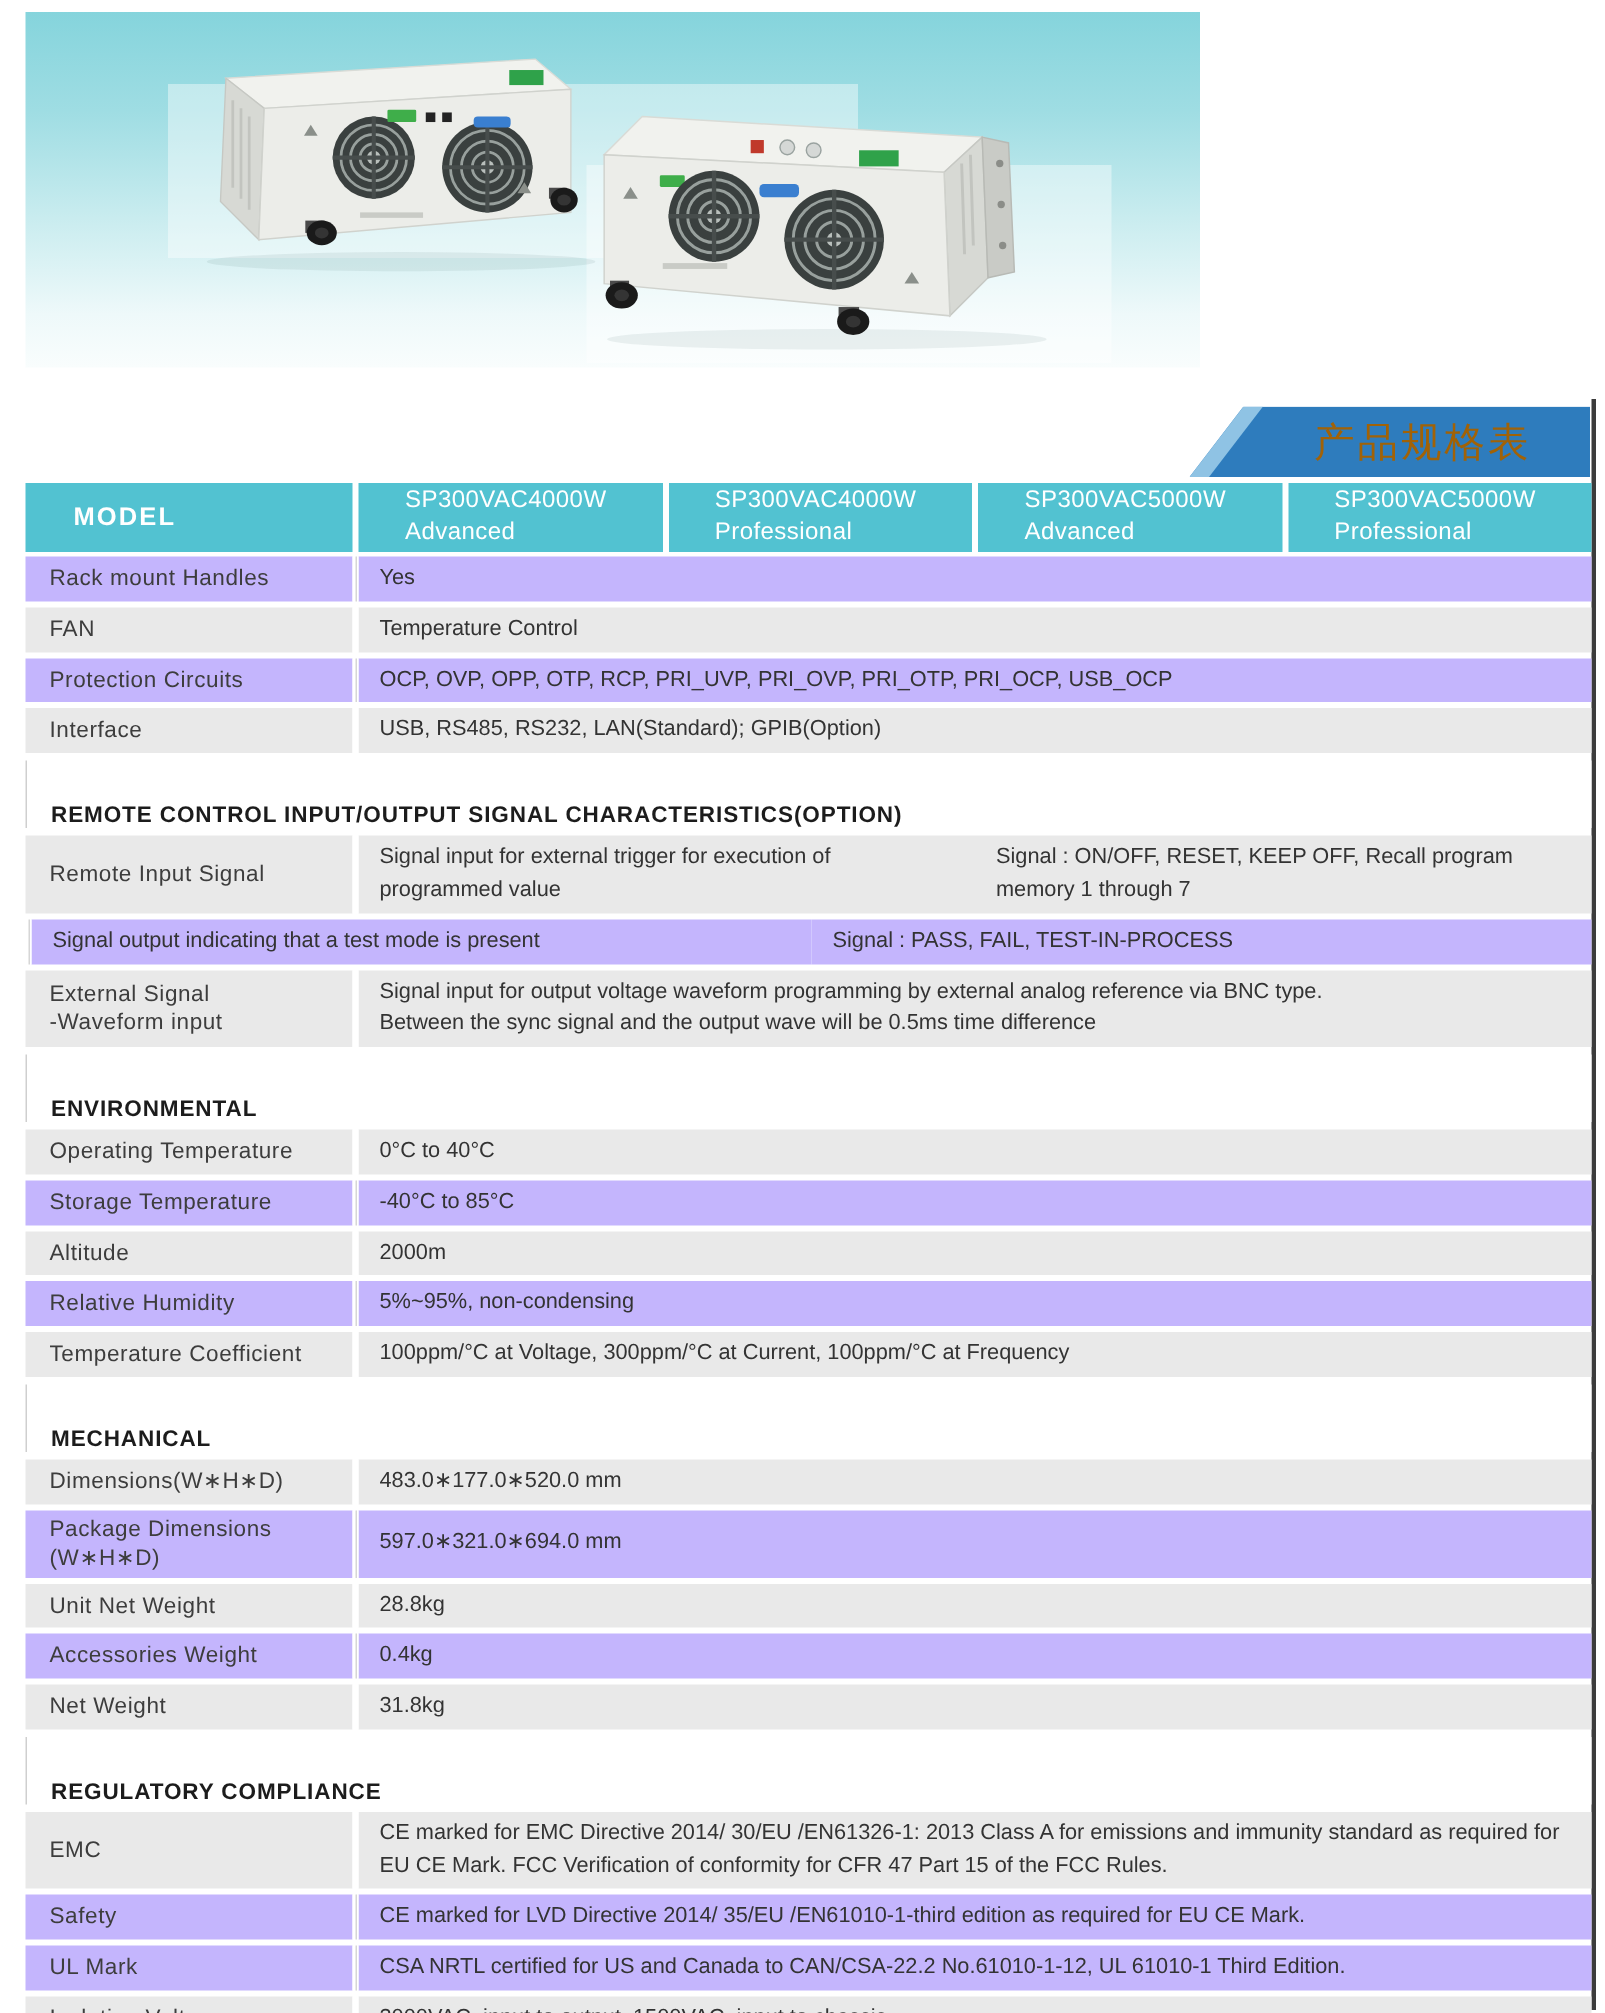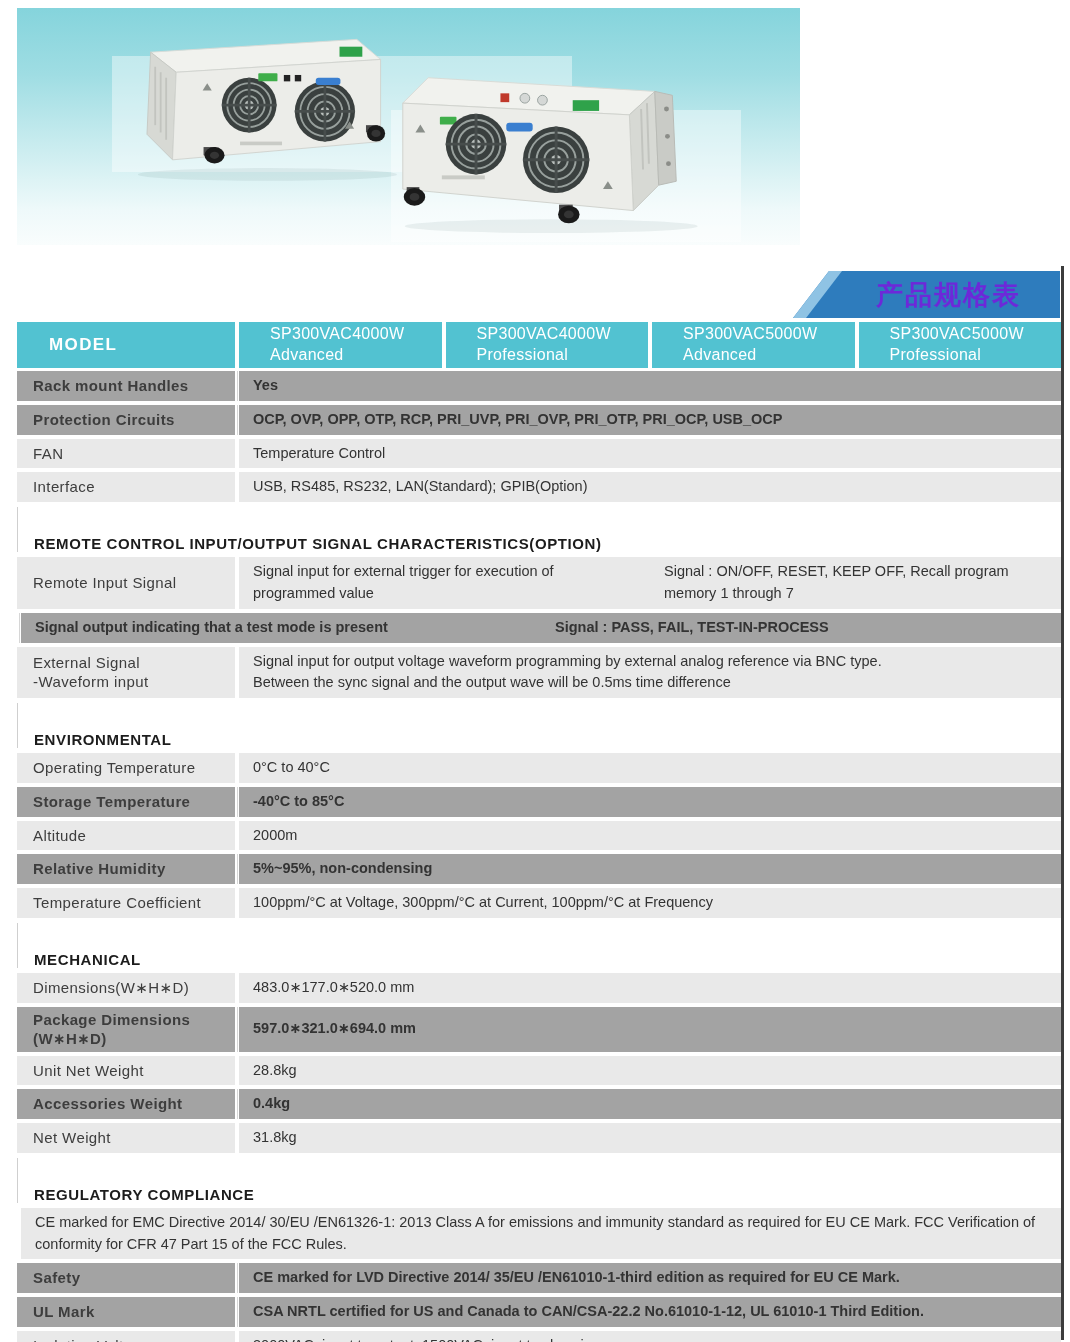--- a/index.html
+++ b/index.html
@@ -13,41 +13,41 @@
   .backdrop.b2{left:374px;top:102px;width:350px;height:132px;}
   .hero svg{position:absolute;}
 
   
   .banner{position:absolute;left:793px;top:271px;width:267px;height:47px;}
   .banner .shape{position:absolute;inset:0;background:#2e7cbd;
         clip-path:polygon(36px 0,100% 0,100% 100%,0 100%);}
   .banner .accent{position:absolute;inset:0;background:#8fc3e4;
         clip-path:polygon(36px 0,49px 0,13px 100%,0 100%);}
   .banner .txt{position:absolute;inset:0;display:flex;align-items:center;justify-content:center;
-        padding-left:44px;color:#6d28d9;font-size:27px;font-weight:bold;letter-spacing:2px;}
+        padding-left:44px;color:#a16207;font-size:27px;font-weight:normal;letter-spacing:2px;}
 
   
   .side-border{position:absolute;left:1061px;top:266px;width:3px;height:1074px;background:#3c3c3c;}
 
   
   .spec-table{position:absolute;left:17px;top:322px;width:1044px;}
   .thead{display:grid;grid-template-columns:218px 1fr 1fr 1fr 1fr;gap:4px;height:46px;margin-bottom:3px;}
   .hcell{background:#52c2d1;color:#fff;display:flex;align-items:center;padding-left:16px;box-sizing:border-box;}
   .hcell.modelname{font-weight:bold;font-size:17px;letter-spacing:1.4px;padding-left:32px;}
   .hcell.model{font-size:16px;line-height:1.3;white-space:pre-line;letter-spacing:.3px;padding-left:31px;}
 
   .trow{display:flex;margin-bottom:4px;}
   .cell{box-sizing:border-box;}
   .label{flex:0 0 218px;display:flex;align-items:center;padding:3px 6px 3px 16px;
          font-size:15px;color:#3d3d3d;letter-spacing:.4px;line-height:1.3;white-space:pre-line;}
   .value{flex:1;display:flex;align-items:center;padding:4px 14px;
          font-size:14.5px;color:#333;line-height:1.5;white-space:pre-line;}
   .spec .cell{min-height:28px;}
   .gray .cell{background:#e9e9e9;}
-  .white .cell{background:#a3a3a3;font-weight:bold;}
+  .white .cell{background:#c4b5fd;}
   .vgap{flex:0 0 4px;background:#fff;position:relative;}
   .white>.vgap::after{content:"";position:absolute;top:0;bottom:0;left:1.5px;width:1px;background:#d6d6d6;}
   .stack{flex:1;display:flex;flex-direction:row;}
   .stack .sub{min-height:30px;}
   .hgap{height:3px;position:relative;background:#fff;}
   .group.gray .hgap{background:#fff;}
   .group.white .hgap::after{content:"";position:absolute;left:0;right:0;top:1px;height:1px;background:#d9d9d9;}
   .section{background:#fff;border-left:1px solid #cfcfcf;min-height:25px;align-items:center;margin:5px 0 5px;}
   .sec-label{font-weight:bold;font-size:15px;color:#1c1c1c;letter-spacing:.6px;padding-left:16px;margin-top:28px;}
 </style>
@@ -170,29 +170,29 @@
 Advanced</div>
       <div class="hcell model">SP300VAC5000W
 Professional</div>
     </div>
   <div>
       <div class="trow spec white">
         <div class="cell label">Rack mount Handles</div>
         <div class="vgap"></div>
         <div class="cell value">Yes</div>
       </div>
+      <div class="trow spec gray">
+        <div class="cell label">FAN</div>
+        <div class="vgap"></div>
+        <div class="cell value">Temperature Control</div>
+      </div>
       <div class="trow spec white">
         <div class="cell label">Protection Circuits</div>
         <div class="vgap"></div>
         <div class="cell value">OCP, OVP, OPP, OTP, RCP, PRI_UVP, PRI_OVP, PRI_OTP, PRI_OCP, USB_OCP</div>
-      </div>
-      <div class="trow spec gray">
-        <div class="cell label">FAN</div>
-        <div class="vgap"></div>
-        <div class="cell value">Temperature Control</div>
       </div>
       <div class="trow spec gray">
         <div class="cell label">Interface</div>
         <div class="vgap"></div>
         <div class="cell value">USB, RS485, RS232, LAN(Standard); GPIB(Option)</div>
       </div>
       <div class="trow section">
         <div class="sec-label">REMOTE CONTROL INPUT/OUTPUT SIGNAL CHARACTERISTICS(OPTION)</div>
       </div>
       <div class="trow group gray">
@@ -273,20 +273,21 @@
       </div>
       <div class="trow spec gray">
         <div class="cell label">Net Weight</div>
         <div class="vgap"></div>
         <div class="cell value">31.8kg</div>
       </div>
       <div class="trow section">
         <div class="sec-label">REGULATORY COMPLIANCE</div>
       </div>
       <div class="trow spec gray">
+        <div class="cell label">EMC</div>
         <div class="vgap"></div>
         <div class="cell value">CE marked for EMC Directive 2014/ 30/EU /EN61326-1: 2013 Class A for emissions and immunity standard as required for EU CE Mark. FCC Verification of conformity for CFR 47 Part 15 of the FCC Rules.</div>
       </div>
       <div class="trow spec white">
         <div class="cell label">Safety</div>
         <div class="vgap"></div>
         <div class="cell value">CE marked for LVD Directive 2014/ 35/EU /EN61010-1-third edition as required for EU CE Mark.</div>
       </div>
       <div class="trow spec white">
         <div class="cell label">UL Mark</div>

